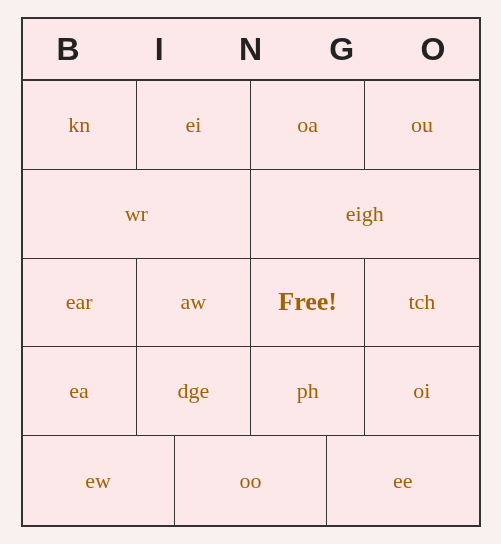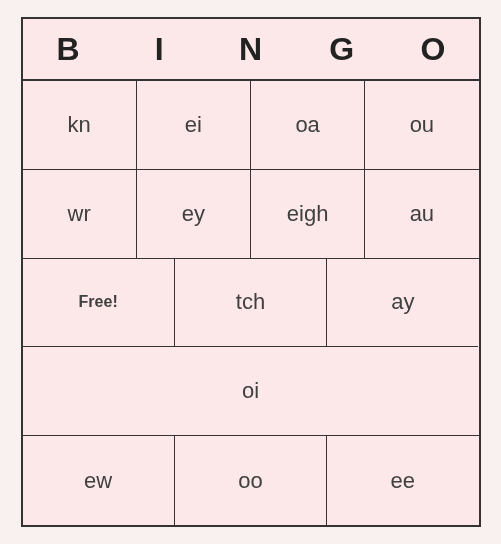--- a/index.html
+++ b/index.html
@@ -55,36 +55,37 @@
       flex-direction: row;
       flex: 1;
     }
 
     .bingo-cell {
       flex: 1;
       display: flex;
       align-items: center;
       justify-content: center;
       font-size: 22px;
-      color: #404040;
+      color: #a16207;
       border-right: 1.5px solid #333;
       border-bottom: 1.5px solid #333;
+      font-family: Liberation Serif, serif;
     }
 
     .bingo-cell:last-child {
       border-right: none;
     }
 
     .bingo-row:last-child .bingo-cell {
       border-bottom: none;
     }
 
     .bingo-cell.free {
       font-weight: bold;
-      font-size: 16px;
+      font-size: 26px;
     }
   </style>
 </head>
 <body>
 
 <div class="bingo-card">
   <div class="bingo-header">
   <div class="bingo-header-cell">B</div>
       <div class="bingo-header-cell">I</div>
       <div class="bingo-header-cell">N</div>
@@ -93,30 +94,32 @@
     </div>
   <div class="bingo-grid">
   <div class="bingo-row">
         <div class="bingo-cell">kn</div>
         <div class="bingo-cell">ei</div>
         <div class="bingo-cell">oa</div>
         <div class="bingo-cell">ou</div>
       </div>
       <div class="bingo-row">
         <div class="bingo-cell">wr</div>
-        <div class="bingo-cell">ey</div>
         <div class="bingo-cell">eigh</div>
-        <div class="bingo-cell">au</div>
       </div>
       <div class="bingo-row">
+        <div class="bingo-cell">ear</div>
+        <div class="bingo-cell">aw</div>
         <div class="bingo-cell free">Free!</div>
         <div class="bingo-cell">tch</div>
-        <div class="bingo-cell">ay</div>
       </div>
       <div class="bingo-row">
+        <div class="bingo-cell">ea</div>
+        <div class="bingo-cell">dge</div>
+        <div class="bingo-cell">ph</div>
         <div class="bingo-cell">oi</div>
       </div>
       <div class="bingo-row">
         <div class="bingo-cell">ew</div>
         <div class="bingo-cell">oo</div>
         <div class="bingo-cell">ee</div>
       </div>
     </div>
 </div>
 

